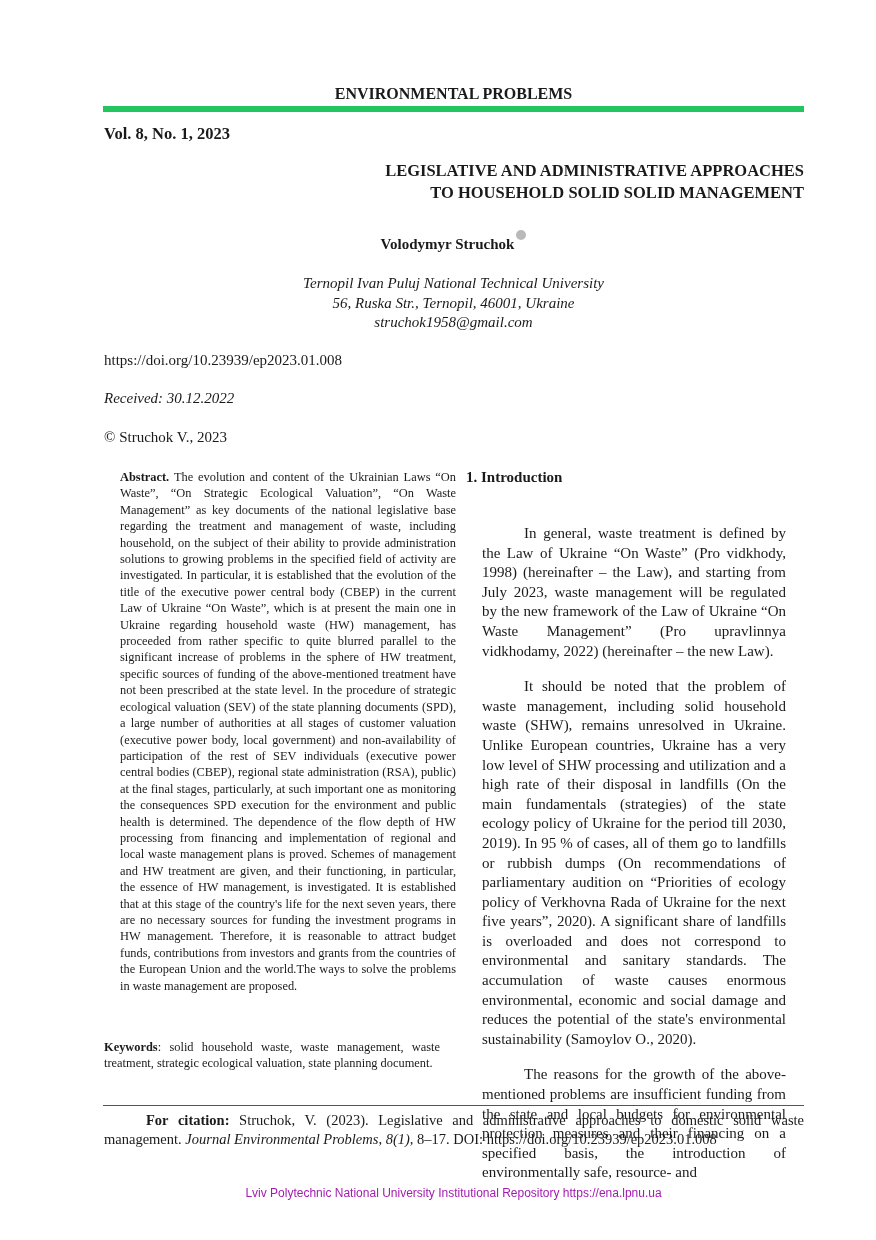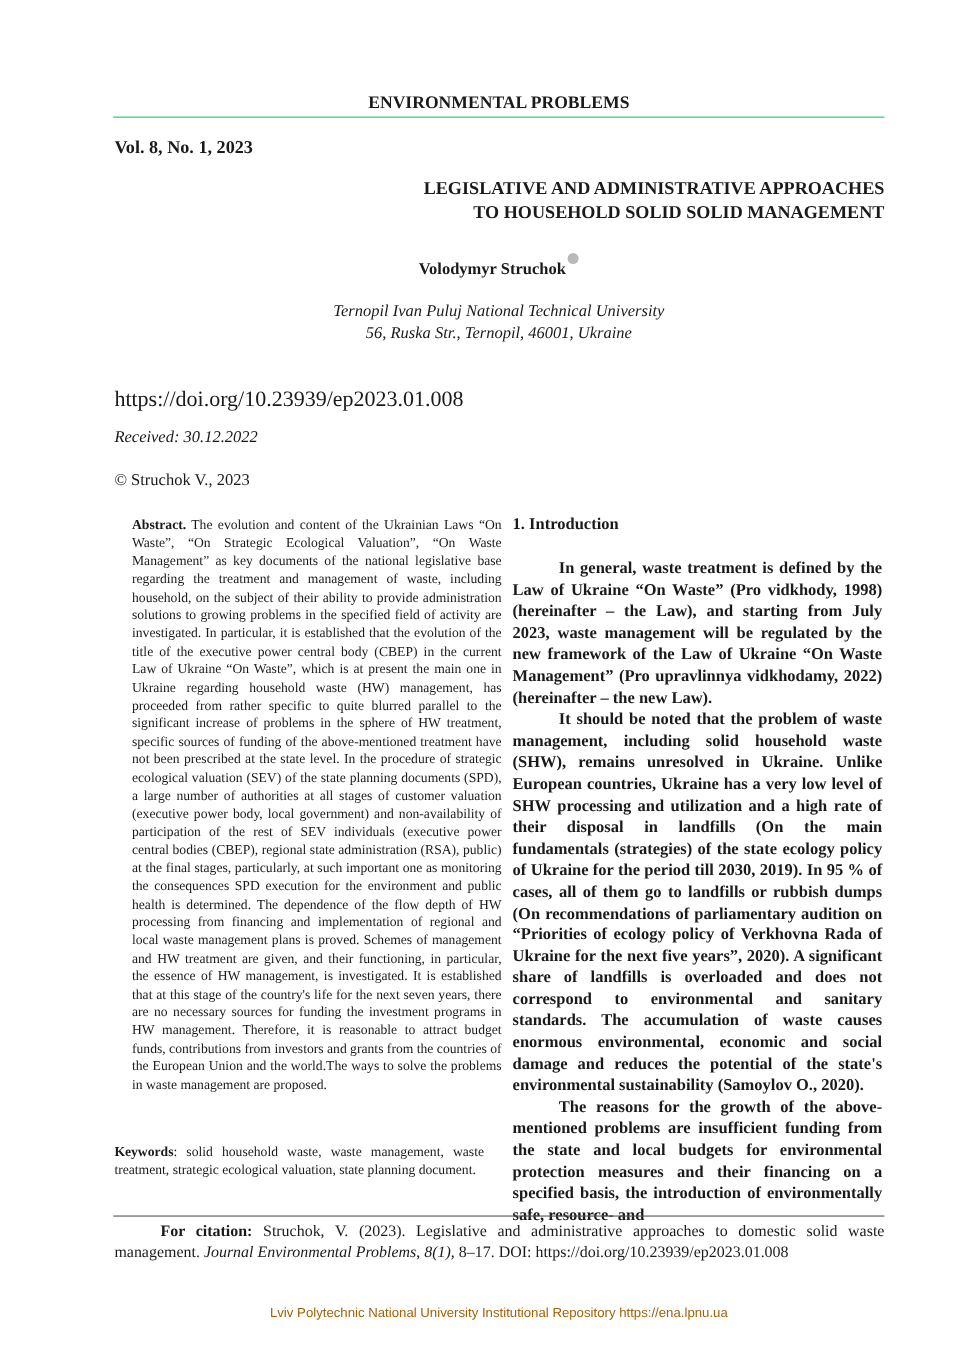--- a/index.html
+++ b/index.html
@@ -3,95 +3,96 @@
 <meta charset="utf-8">
 <style>
   html, body { margin: 0; padding: 0; background: #ffffff; }
   body {
     width: 876px; height: 1240px; position: relative; overflow: hidden;
     font-family: "Liberation Serif", "DejaVu Serif", serif; color: #1a1a1a;
   }
   .journal-header {
     position: absolute; left: 103px; top: 84px; width: 701px;
     text-align: center; font-weight: bold; font-size: 16px; line-height: 20px;
-    padding-bottom: 2px; border-bottom: 1px solid #22c55e;
+    padding-bottom: 2px; border-bottom: 6px solid #22c55e;
   }
   .volume {
     position: absolute; left: 104px; top: 124px; font-weight: bold; font-size: 16.5px; text-align: center;
   }
   .title {
     position: absolute; left: 103px; top: 160px; width: 701px; text-align: right;
     font-weight: bold; font-size: 16.5px; line-height: 22px;
   }
   .author {
     position: absolute; left: 103px; top: 233px; width: 701px; text-align: center;
     font-weight: bold; font-size: 15px;
   }
   .orcid {
     display: inline-block; width: 10px; height: 10px; border-radius: 50%;
     background: #b9b9b9; vertical-align: super; margin-left: 2px; position: relative; top: -3px;
   }
   .affil {
     position: absolute; left: 103px; top: 274px; width: 701px; text-align: center;
     font-style: italic; font-size: 15px; line-height: 19.5px;
   }
-  .doi { position: absolute; left: 104px; top: 352px; font-size: 20px; }
+  .doi { position: absolute; left: 104px; top: 352px; font-size: 15px; }
   .received { position: absolute; left: 104px; top: 390px; font-size: 15px; font-style: italic; }
   .copyright { position: absolute; left: 104px; top: 429px; font-size: 15px; }
 
   .abstract {
     position: absolute; left: 120px; top: 469px; width: 336px;
     font-size: 12.4px; line-height: 16.4px; text-align: justify;
   }
   .abstract b { font-weight: bold; }
   .keywords {
     position: absolute; left: 104px; top: 1039px; width: 336px;
     font-size: 12.4px; line-height: 16.4px; text-align: justify; font-family: Liberation Serif, serif;
   }
   .intro-heading {
     position: absolute; left: 466px; top: 469px; font-weight: bold; font-size: 15px;
   }
   .intro {
     position: absolute; left: 466px; top: 508px; width: 336px;
     font-size: 15px; line-height: 19.6px; text-align: justify;
   }
-  .intro p { margin: 0; text-indent: 42px; font-weight: bold; }
+  .intro p { margin: 16px; text-indent: 42px; }
 
   .footer-rule {
     position: absolute; left: 103px; top: 1105px; width: 701px; height: 0;
     border-top: 1px solid #555;
   }
   .citation {
     position: absolute; left: 104px; top: 1111px; width: 700px;
     font-size: 14.5px; line-height: 19px; text-align: justify;
   }
   .citation .lead { padding-left: 42px; font-weight: bold; }
   .repository {
     position: absolute; left: 103px; top: 1186px; width: 701px; text-align: center;
-    font-family: "Liberation Sans", "DejaVu Sans", sans-serif; font-size: 12px; color: #a16207;
+    font-family: "Liberation Sans", "DejaVu Sans", sans-serif; font-size: 12px; color: #a21caf;
   }
 </style>
 </head>
 <body>
 
 <div class="journal-header">ENVIRONMENTAL PROBLEMS</div>
 <div class="volume">Vol. 8, No. 1, 2023</div>
 
 <div class="title">
   <div>LEGISLATIVE AND ADMINISTRATIVE APPROACHES</div>
   <div>TO HOUSEHOLD SOLID SOLID MANAGEMENT</div>
 </div>
 
 <div class="author">
   <span>Volodymyr Struchok</span><span class="orcid"></span>
 </div>
 
 <div class="affil">
   <div>Ternopil Ivan Puluj National Technical University</div>
   <div>56, Ruska Str., Ternopil, 46001, Ukraine</div>
+  <div>struchok1958@gmail.com</div>
 </div>
 
 <div class="doi">https://doi.org/10.23939/ep2023.01.008</div>
 <div class="received">Received: 30.12.2022</div>
 <div class="copyright">© Struchok V., 2023</div>
 
 <div class="abstract">
   <b>Abstract.</b>
   <span>The evolution and content of the Ukrainian Laws “On Waste”, “On Strategic Ecological Valuation”, “On Waste Management” as key documents of the national legislative base regarding the treatment and management of waste, including household, on the subject of their ability to provide administration solutions to growing problems in the specified field of activity are investigated. In particular, it is established that the evolution of the title of the executive power central body (CBEP) in the current Law of Ukraine “On Waste”, which is at present the main one in Ukraine regarding household waste (HW) management, has proceeded from rather specific to quite blurred parallel to the significant increase of problems in the sphere of HW treatment, specific sources of funding of the above-mentioned treatment have not been prescribed at the state level. In the procedure of strategic ecological valuation (SEV) of the state planning documents (SPD), a large number of authorities at all stages of customer valuation (executive power body, local government) and non-availability of participation of the rest of SEV individuals (executive power central bodies (CBEP), regional state administration (RSA), public) at the final stages, particularly, at such important one as monitoring the consequences SPD execution for the environment and public health is determined. The dependence of the flow depth of HW processing from financing and implementation of regional and local waste management plans is proved. Schemes of management and HW treatment are given, and their functioning, in particular, the essence of HW management, is investigated. It is established that at this stage of the country's life for the next seven years, there are no necessary sources for funding the investment programs in HW management. Therefore, it is reasonable to attract budget funds, contributions from investors and grants from the countries of the European Union and the world.The ways to solve the problems in waste management are proposed.</span>
 </div>

